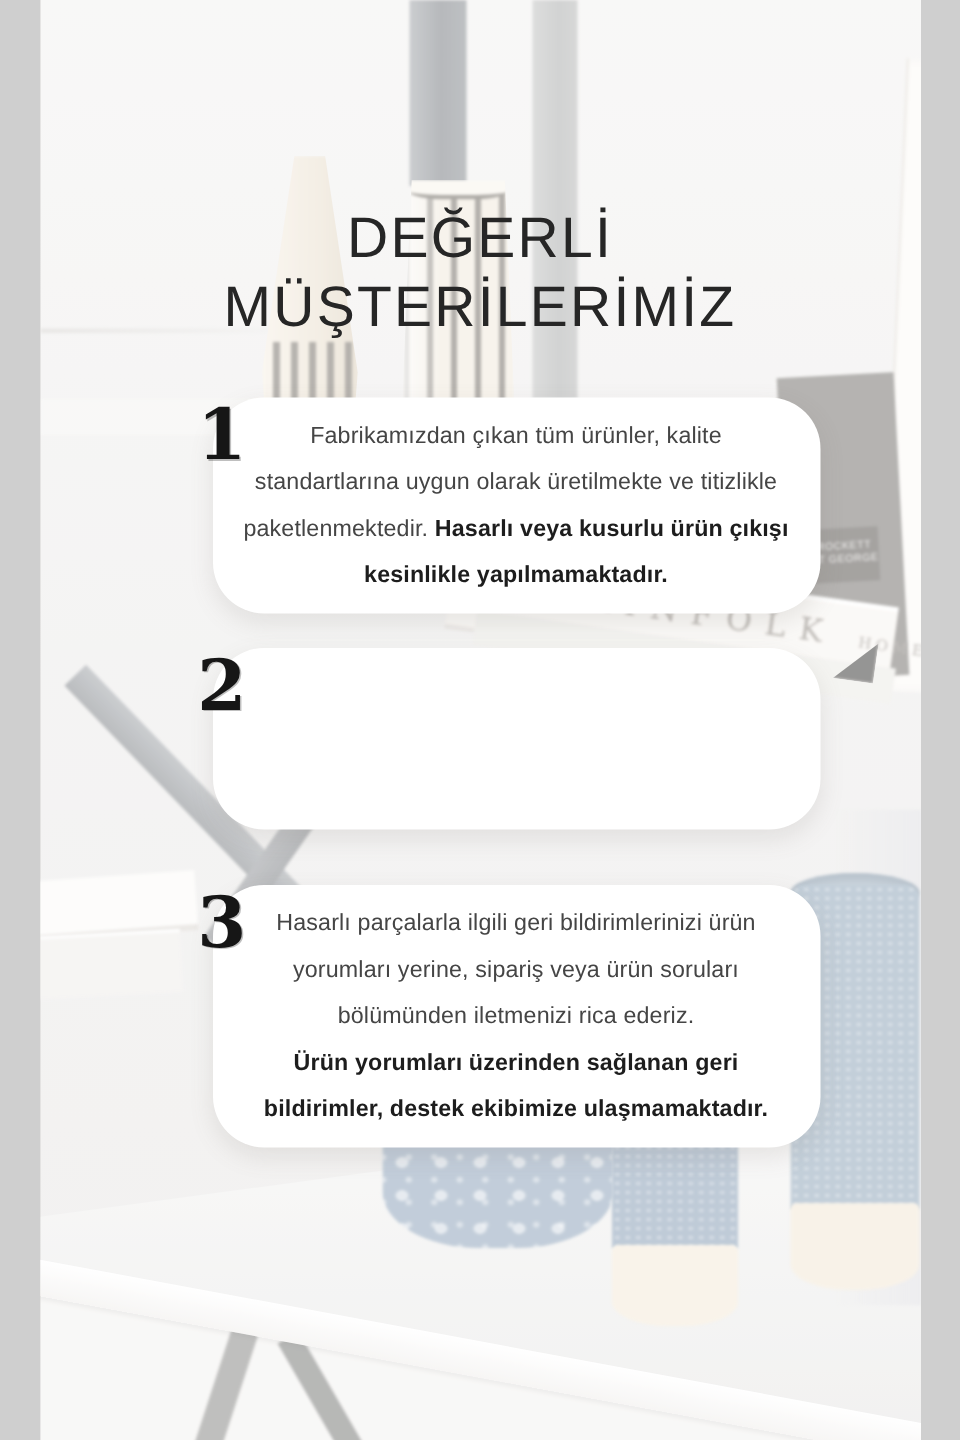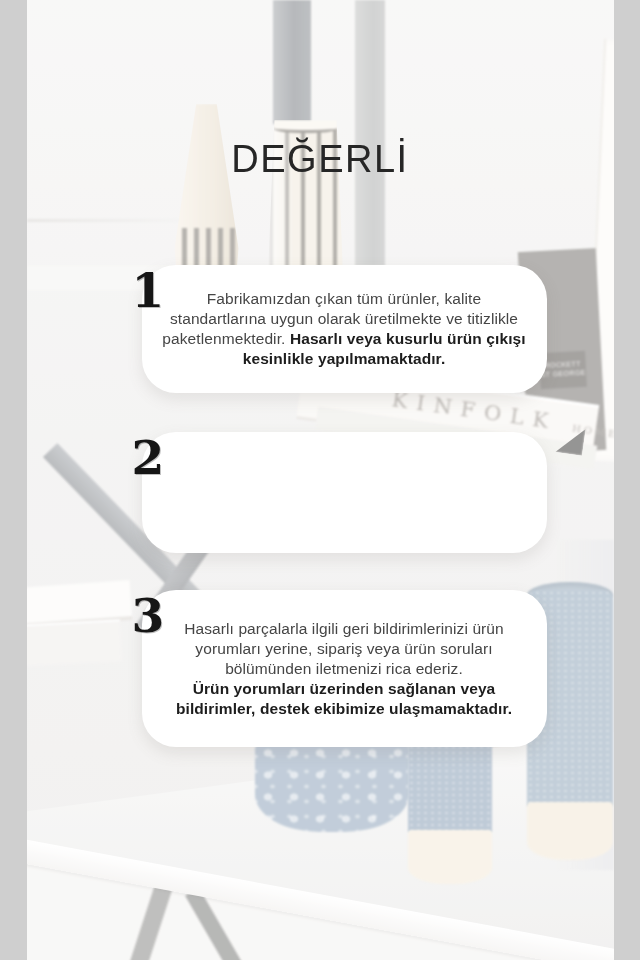--- a/index.html
+++ b/index.html
@@ -114,21 +114,21 @@
   .title { left:0; right:0; top:136px; text-align:center;
     font-size:38px; line-height:46px; letter-spacing:1.5px; color:#262626; font-weight:400; }
 
   .card { left:115px; width:405px; background:#ffffff; border-radius:34px;
     box-shadow:0 6px 16px rgba(110,105,100,.14);
     display:flex; align-items:center; justify-content:center; box-sizing:border-box;
     padding:10px 20px; }
   .card-1 { top:265px; min-height:128px; }
   .card-2 { top:432px; min-height:121px; }
   .card-3 { top:590px; min-height:157px; }
-  .card p { margin:0; text-align:center; font-size:15.5px; line-height:20px;
+  .card p { margin:0; text-align:center; font-size:15.5px; line-height:31px;
     color:#454545; letter-spacing:.1px; }
   .card strong { color:#1d1d1d; font-weight:700; }
   .card-3 strong { display:block; }
   .card-num { position:absolute; left:-10px; top:2px;
     font-family:"DejaVu Serif",serif; font-weight:700; font-size:47px; line-height:1;
     color:#161616; text-shadow:1px 1px 0 rgba(0,0,0,.25); }
 </style>
 </head>
 <body>
 
@@ -189,30 +189,31 @@
     <div class="abs bbrace1 soft"></div>
     <div class="abs bbrace2 soft"></div>
     <div class="abs board-edge"></div>
 
     <div class="abs wash"></div>
   </div>
 
   <div class="content">
     <div class="abs title">
       <div>DEĞERLİ</div>
+      <div>MÜŞTERİLERİMİZ</div>
     </div>
 
     <div class="abs card card-1">
       <span class="card-num">1</span>
       <p><span>Fabrikamızdan çıkan tüm ürünler, kalite standartlarına uygun olarak üretilmekte ve titizlikle paketlenmektedir.</span> <strong>Hasarlı veya kusurlu ürün çıkışı kesinlikle yapılmamaktadır.</strong></p>
     </div>
 
     <div class="abs card card-2">
       <span class="card-num">2</span>
     </div>
 
     <div class="abs card card-3">
       <span class="card-num">3</span>
-      <p><span>Hasarlı parçalarla ilgili geri bildirimlerinizi ürün yorumları yerine, sipariş veya ürün soruları bölümünden iletmenizi rica ederiz.</span> <strong>Ürün yorumları üzerinden sağlanan veya bildirimler, destek ekibimize ulaşmamaktadır.</strong></p>
+      <p><span>Hasarlı parçalarla ilgili geri bildirimlerinizi ürün yorumları yerine, sipariş veya ürün soruları bölümünden iletmenizi rica ederiz.</span> <strong>Ürün yorumları üzerinden sağlanan geri bildirimler, destek ekibimize ulaşmamaktadır.</strong></p>
     </div>
   </div>
 
 </div>
 
 </body></html>

